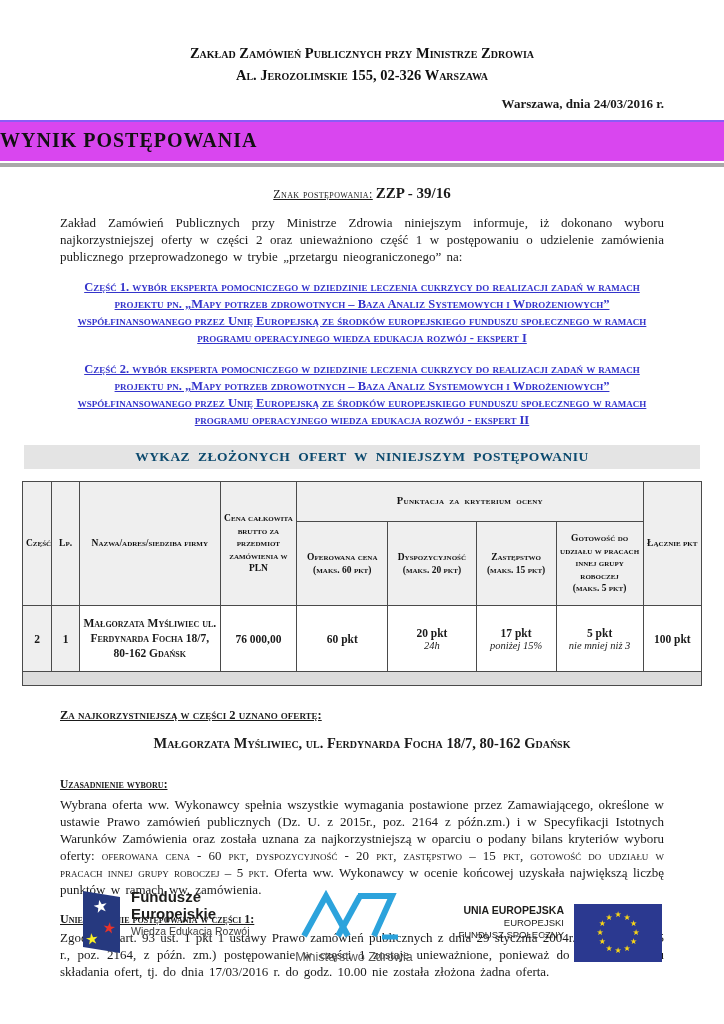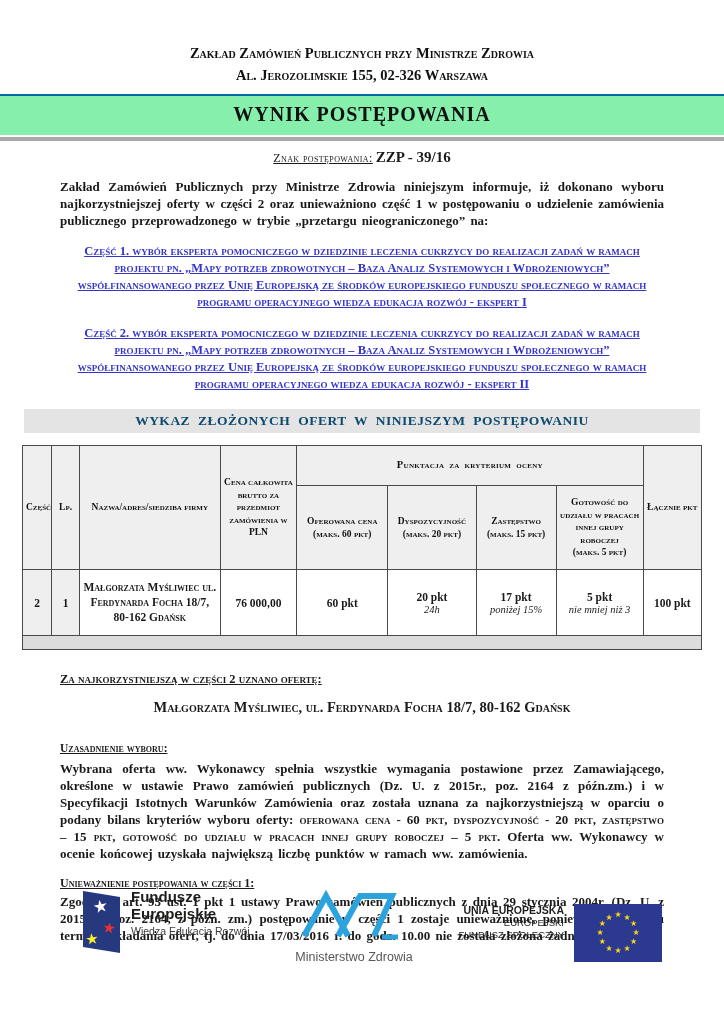--- a/index.html
+++ b/index.html
@@ -7,30 +7,30 @@
   body { font-family:"Liberation Serif", serif; color:#1a1a1a; }
   .page { width:724px; height:1024px; padding-top:42px; position:relative; }
   .margins { padding-left:60px; padding-right:60px; }
 
   
   .org-line { text-align:center; font-weight:bold; font-variant:small-caps; font-size:14.5px; line-height:22px; color:#111; }
   .date-line { text-align:right; font-weight:bold; font-size:13px; margin-top:10px; }
 
   
   .band-wrap { margin-top:8px; }
-  .title-band { background:#86efac; border-top:2px solid #0369a1; text-align:center; padding:7px 0 9px; }
+  .title-band { background:#d946ef; border-top:2px solid #8b5cf6; padding:7px 0 9px; }
   .title-band h1 { font-size:20px; letter-spacing:1px; font-weight:bold; color:#111; }
   .title-rule { height:4px; background:#a9a9a9; margin-top:2px; }
 
   
-  .znak { text-align:center; margin-top:8px; font-size:12px; }
+  .znak { text-align:center; margin-top:18px; font-size:12px; }
   .znak .label { font-variant:small-caps; text-decoration:underline; letter-spacing:.4px; }
   .znak .value { font-weight:bold; font-size:15px; }
 
-  .para { text-align:justify; font-size:13px; line-height:17px; margin-top:12px; word-spacing:2px;font-weight:bold; }
+  .para { text-align:justify; font-size:13px; line-height:17px; margin-top:12px; word-spacing:2px; }
 
   .blue-head { color:#3434cb; font-variant:small-caps; font-weight:bold; text-align:center;
                text-decoration:underline; font-size:12.5px; line-height:17px; margin-top:14px; padding:0 2px; }
 
   .section-band { background:#e4e4e4; text-align:center; font-weight:bold; font-size:13.5px;
                   letter-spacing:.5px; word-spacing:4px; padding:4px 0; margin:16px 24px 0; color:#0c4a6e; }
 
   
   .tbl-wrap { padding:0 22px; margin-top:12px; }
   table { width:100%; border-collapse:collapse; table-layout:fixed; }
@@ -67,20 +67,21 @@
   .eu-text .t2 { font-size:9.5px; color:#1d1d1b; line-height:12px; }
 </style>
 </head>
 <body>
 
 <div class="page">
 
   <div class="margins">
     <div class="org-line">Zakład Zamówień Publicznych przy Ministrze Zdrowia</div>
     <div class="org-line">Al. Jerozolimskie 155, 02-326 Warszawa</div>
+    <div class="date-line">Warszawa, dnia 24/03/2016 r.</div>
   </div>
 
   <div class="band-wrap">
     <div class="title-band">
         <h1>WYNIK POSTĘPOWANIA</h1>
       </div>
     <div class="title-rule"></div>
   </div>
 
   <div class="margins">

